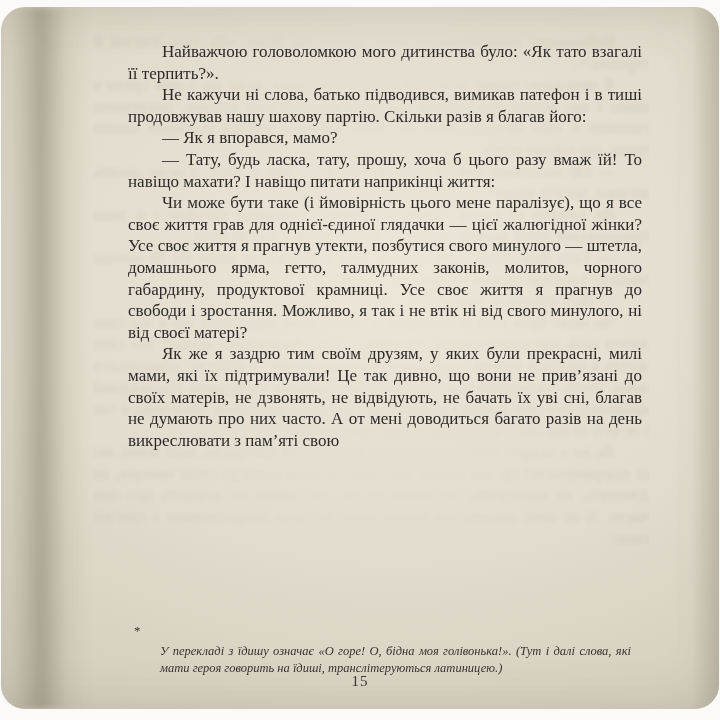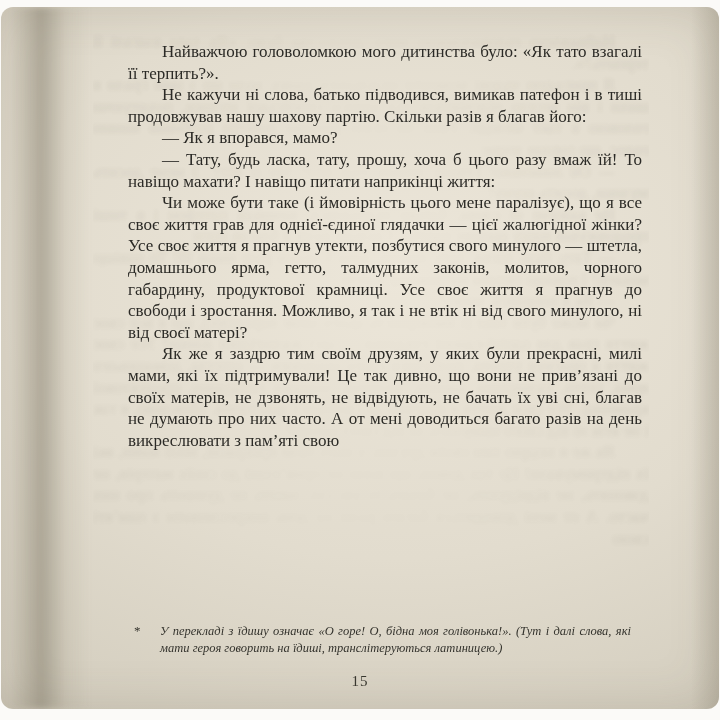--- a/index.html
+++ b/index.html
@@ -5,21 +5,21 @@
   html, body {
     margin: 0; padding: 0;
     width: 720px; height: 720px;
     background: #fbfaf8;
     font-family: "Liberation Serif", "DejaVu Serif", serif;
     overflow: hidden;
   }
   .photo {
     position: absolute;
     left: 1px; right: 1px; top: 7px; bottom: 11px;
-    border-radius: 12px;
+    border-radius: 24px;
     overflow: hidden;
     background: radial-gradient(120% 90% at 55% 38%,
       #ece6d9 0%, #e2dcce 45%, #d4cebf 78%, #c6c0b0 100%);
     box-shadow: inset 0 0 50px rgba(92,85,66,0.18);
   }
   .gutter {
     position: absolute; left: 8px; top: 0; bottom: 0; width: 80px;
     background: linear-gradient(90deg,
       rgba(136,128,106,0) 0%,
       rgba(105,98,79,0.40) 40%,
@@ -55,21 +55,21 @@
     position: absolute; left: 128px; top: 616px; width: 502px;
     display: flex;
     font-size: 12.5px; line-height: 16.5px;
     font-style: italic;
     color: #34332d;
   }
   .fn-marker {
     flex: none; width: 26px; padding-left: 5px;
     font-style: normal; font-size: 13px;
   }
-  .fn-text { flex: 1; text-align: justify; }
+  .fn-text { flex: 1; text-align: justify; margin-top: 20px; }
   .page-number {
     position: absolute; left: 0; right: 0; top: 666px;
     text-align: center;
     font-size: 15px; color: #38372f; letter-spacing: 1px;
   }
 </style>
 </head>
 <body>
 
 <div class="photo">

